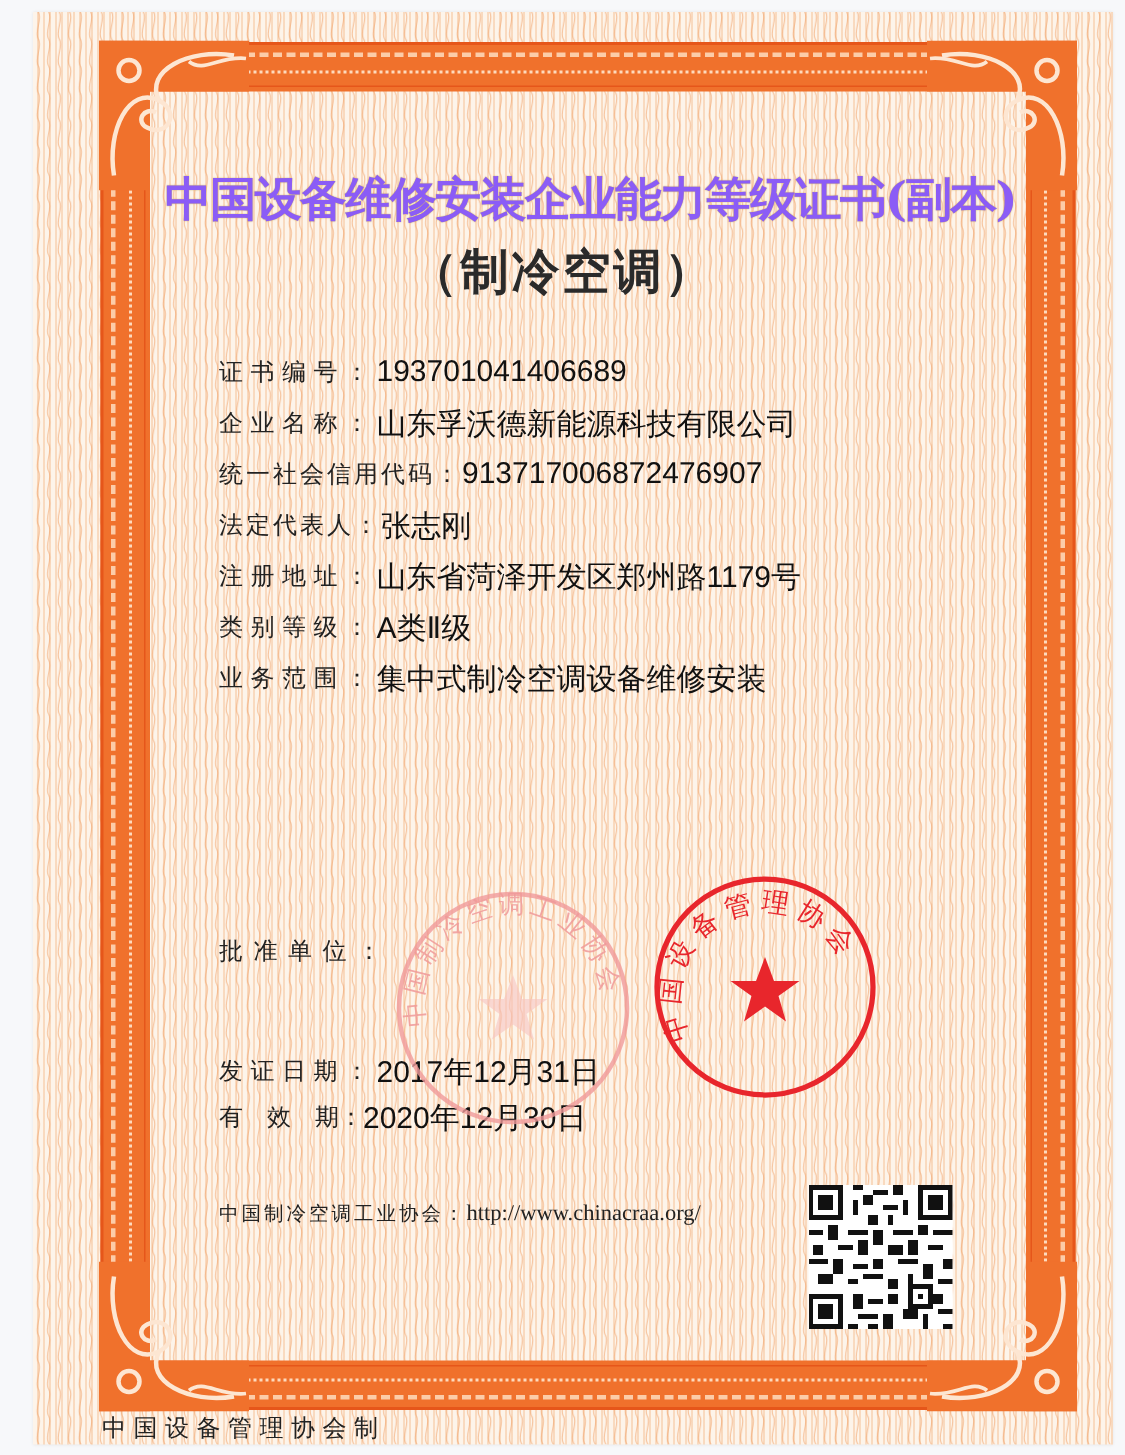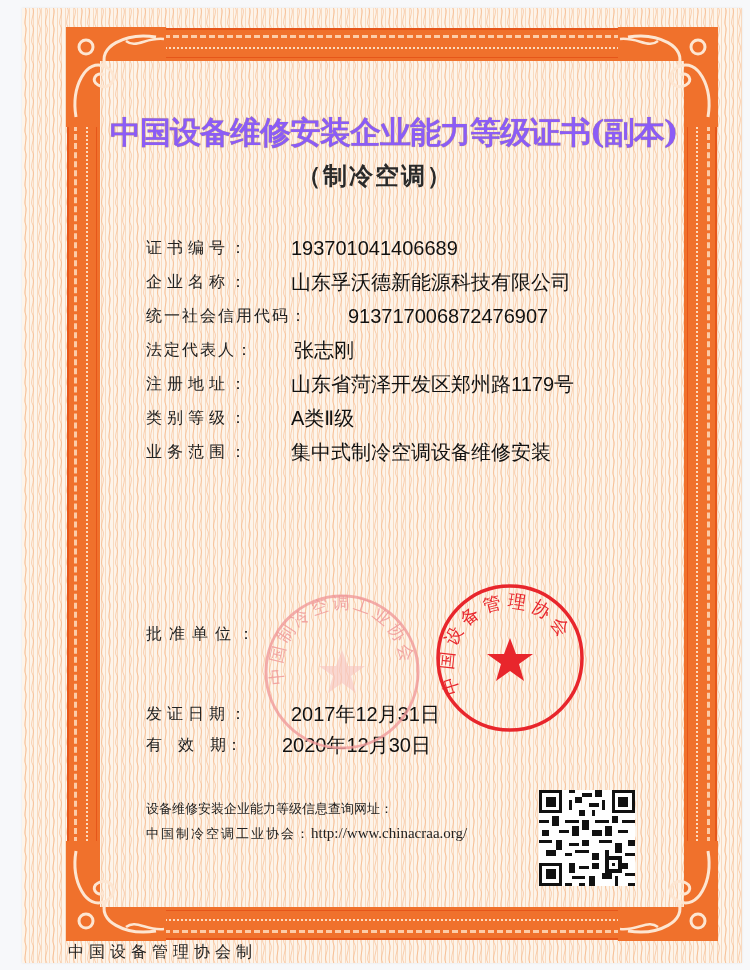--- a/index.html
+++ b/index.html
@@ -40,27 +40,27 @@
     position: absolute; width: 100px; height: 100px;
   }
   .title {
     position: absolute; left: 110px; top: 112px; width: 530px; text-align: center;
     font-family: "DejaVu Serif", serif; font-weight: bold; font-size: 31px; color: #8b5cf6;
     letter-spacing: -1px; white-space: nowrap;
     text-shadow: 0 0 1px #c2a34a;
   }
   .subtitle {
     position: absolute; left: 110px; top: 160px; width: 530px; text-align: center;
-    font-family: "DejaVu Serif", serif; font-weight: bold; font-size: 24px; color: #2a2a2a;
+    font-family: "DejaVu Serif", serif; font-weight: bold; font-size: 32px; color: #2a2a2a;
     letter-spacing: 2px;
   }
   .fields { position: absolute; left: 146px; top: 236px; }
   .field {
     position: absolute; left: 0; height: 24px; white-space: nowrap;
-    font-size: 16px; color: #1d1d1d; display: flex; align-items: center; gap: 40px;
+    font-size: 16px; color: #1d1d1d; display: flex; align-items: center;
   }
   .field .label { font-family: "DejaVu Serif", serif; letter-spacing: 5px; color: #222; }
   .field .label.tight { letter-spacing: 2px; }
   .field .value { font-family: "Liberation Sans", sans-serif; font-size: 20px; color: #111; }
   .stamp { position: absolute; }
   .query {
     position: absolute; left: 146px; top: 797px; font-family: "DejaVu Serif", serif;
     font-size: 13px; color: #222;
   }
   .query .row { height: 24px; line-height: 24px; white-space: nowrap; }
@@ -185,21 +185,20 @@
       <path id="arcB" d="M26 110 A57 57 0 1 1 126 110"></path>
     </defs>
   <circle cx="76" cy="76" r="72" fill="none" stroke="#e8262c" stroke-width="3.5"></circle>
   <text font-size="18" fill="#e8262c" font-family="DejaVu Serif, serif" letter-spacing="5">
     <textPath href="#arcB">中国设备管理协会</textPath>
   </text>
   <polygon points="76,56 82,72 99,72 85,82 90,99 76,89 62,99 67,82 53,72 70,72" fill="#e8262c"></polygon>
 </svg>
 
 <div class="query">
-  <div class="row">设备维修安装企业能力等级信息查询网址：</div>
   <div class="row">
     <span style="letter-spacing:2px">中国制冷空调工业协会：</span><span class="url">http://www.chinacraa.org/</span>
   </div>
 </div>
 
 <svg class="qr" viewBox="0 0 29 29" shape-rendering="crispEdges">
   <rect width="29" height="29" fill="#fff"></rect>
   <g fill="#111">
     <rect x="0" y="0" width="7" height="7"></rect>
       <rect x="1" y="1" width="5" height="5" fill="#fff"></rect>

